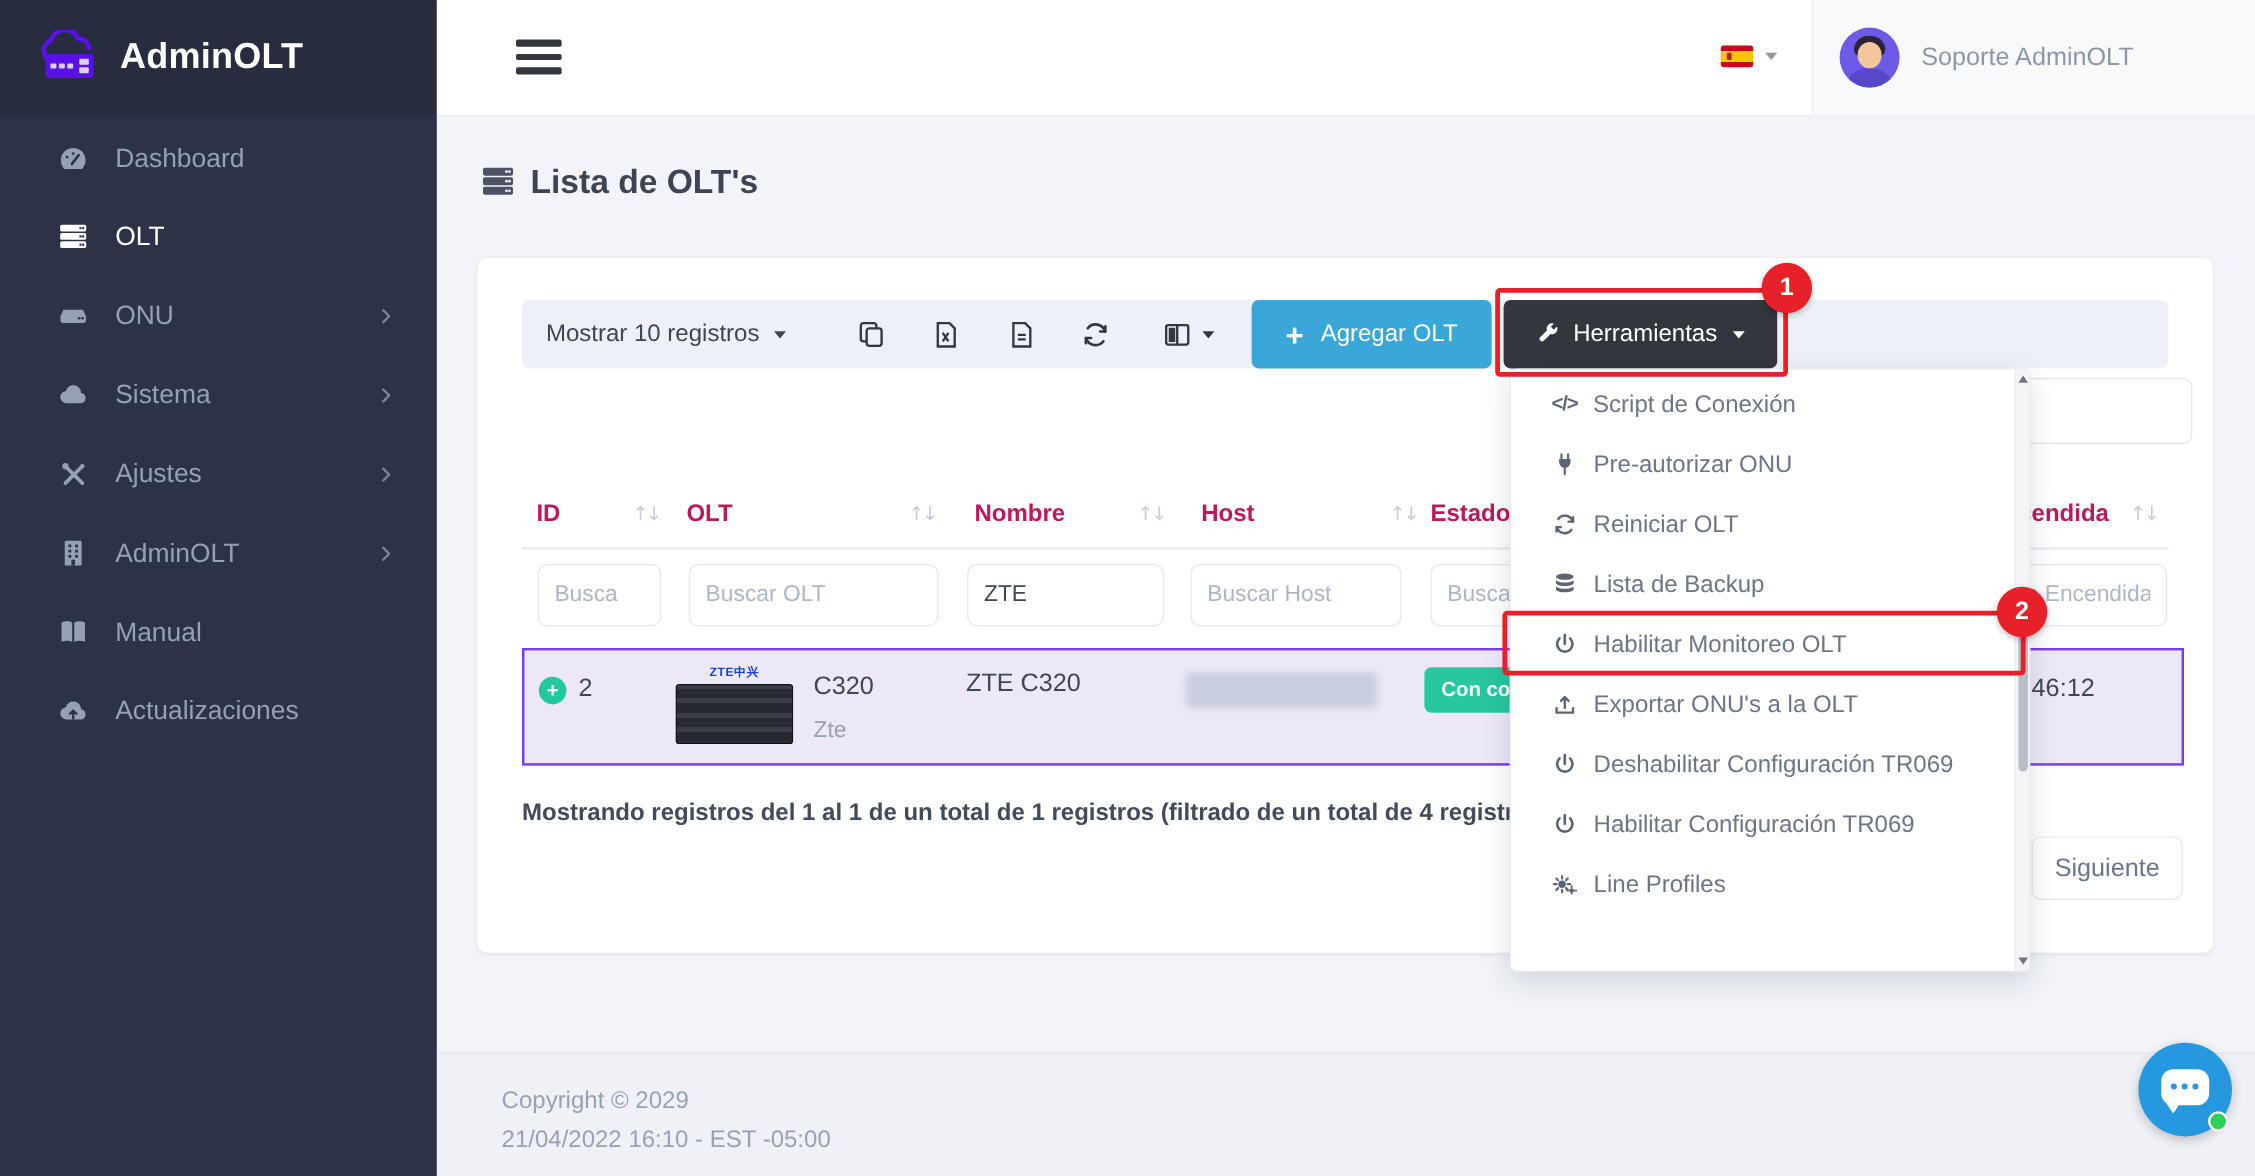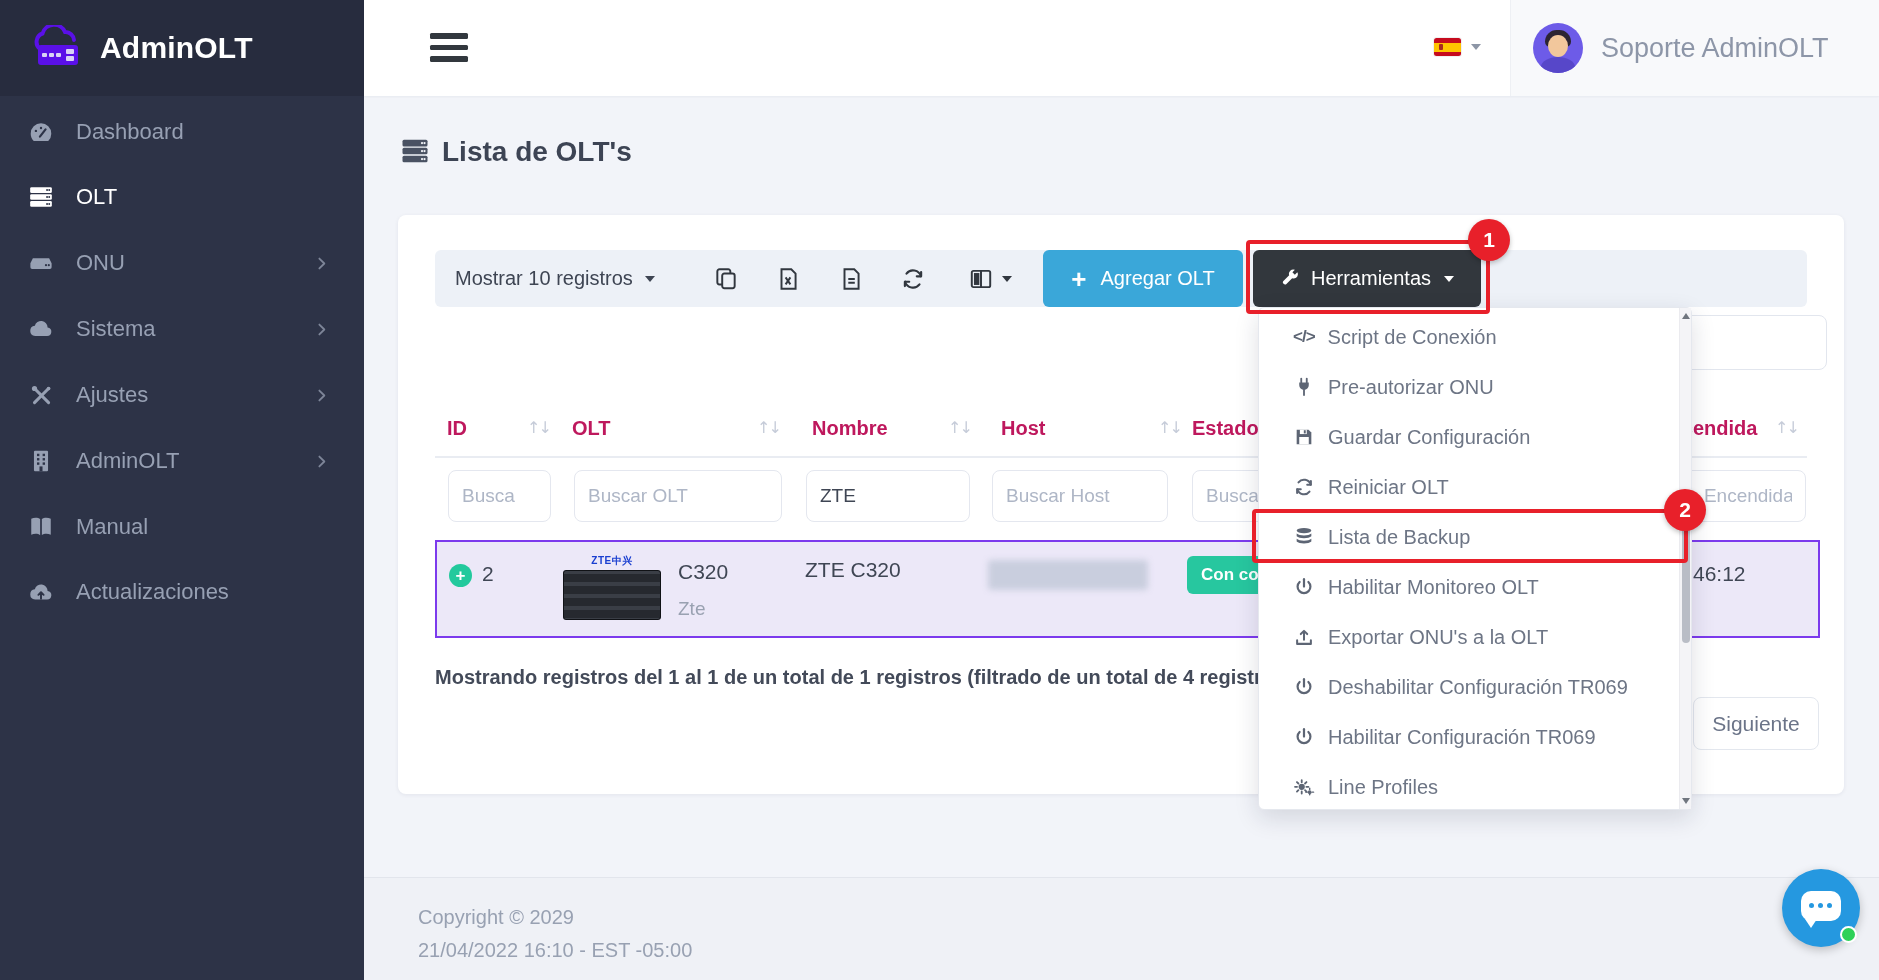--- a/index.html
+++ b/index.html
@@ -4,21 +4,21 @@
 <style>
   * { margin:0; padding:0; box-sizing:border-box; }
   html,body { width:1879px; height:980px; }
   body { font-family:"Liberation Sans","DejaVu Sans",sans-serif; background:#f2f4f9; position:relative; overflow:hidden; }
   .abs { position:absolute; }
 
   
   .sidebar { left:0; top:0; width:364px; height:980px; background:#2d3347; z-index:2; }
   .brand { left:0; top:0; width:364px; height:96px; background:#272c3e; display:flex; align-items:center; padding-left:26px; gap:10px; }
   .brand-name { color:#fff; font-size:30px; font-weight:bold; letter-spacing:.2px; }
-  .side-item { left:0; width:364px; height:48px; display:flex; align-items:center; padding-left:28px; gap:22px; color:#97a0b3; cursor:pointer; }
+  .side-item { left:0; width:364px; height:48px; display:flex; align-items:center; padding-left:48px; gap:22px; color:#97a0b3; cursor:pointer; }
   .side-item .side-label { font-size:22px; }
   .side-item.active { color:#ffffff; }
   .side-icon { width:26px; height:26px; display:inline-flex; }
   .side-icon svg { width:26px; height:26px; }
   .side-chevron { position:absolute; right:34px; width:17px; height:17px; color:#7d8598; display:inline-flex; }
   .side-chevron svg{ width:17px; height:17px; }
 
   
   .topbar { left:364px; top:0; width:1515px; height:96px; background:#fff; box-shadow:0 1px 2px rgba(20,30,60,.05); z-index:3; }
   .hamburger { left:66px; top:33px; width:38px; cursor:pointer; }
@@ -26,21 +26,21 @@
   .lang { left:1070px; top:38px; display:flex; align-items:center; gap:10px; cursor:pointer; }
   .flag { width:27px; height:18px; border-radius:2.5px; background:linear-gradient(180deg,#c60b1e 0 25%,#ffc400 25% 75%,#c60b1e 75%); position:relative; box-shadow:0 0 0 1px rgba(0,0,0,.06); }
   .flag::after { content:""; position:absolute; left:5px; top:6px; width:4px; height:6px; background:#a82a20; border-radius:1px; }
   .caret-down { width:0; height:0; border-left:5.5px solid transparent; border-right:5.5px solid transparent; border-top:6.5px solid currentColor; display:inline-block; }
   .lang .caret-down { color:#8d96a6; }
   .userbox { left:1146px; top:0; width:369px; height:96px; background:#f8f9fb; border-left:1px solid #eef0f4; display:flex; align-items:center; gap:18px; padding-left:22px; }
   .avatar { width:50px; height:50px; border-radius:50%; background:#6d5be8; position:relative; overflow:hidden; flex:none; }
   .avatar .hair { position:absolute; left:12px; top:7px; width:26px; height:17px; background:#2c2433; border-radius:13px 13px 6px 6px; }
   .avatar .face { position:absolute; left:15px; top:12px; width:20px; height:22px; background:#f2c79c; border-radius:50%; }
   .avatar .body { position:absolute; left:8px; top:34px; width:34px; height:20px; background:#5747c9; border-radius:50% 50% 0 0; }
-  .user-name { color:#8d96a8; font-size:27px; }
+  .user-name { color:#8d96a8; font-size:21px; }
 
   
   .page-title { left:400px; top:136px; display:flex; align-items:flex-start; gap:12px; color:#3d4454; font-size:28px; font-weight:bold; }
   .page-title .t-icon { width:30px; height:30px; color:#4a5263; display:inline-flex; }
   .page-title .t-icon svg { width:30px; height:30px; }
 
   .card { left:398px; top:215px; width:1446px; height:579px; background:#fff; border-radius:8px; box-shadow:0 1px 4px rgba(25,35,70,.07); z-index:1; }
 
   .toolbar { left:435px; top:250px; width:1372px; height:57px; background:#edf1f7; border-radius:6px; z-index:2; }
   .length-select { left:455px; top:250px; height:57px; display:flex; align-items:center; gap:12px; color:#3e4553; font-size:20px; cursor:pointer; z-index:3; }
@@ -391,31 +391,20 @@
       <svg viewBox="0 0 24 24" stroke="currentColor" fill="none" stroke-width="2" stroke-linecap="round">
           <path d="M9 2.8V7M15 2.8V7"></path>
           <path d="M6.8 7h10.4v3a5.2 5.2 0 0 1-10.4 0z" fill="currentColor" stroke="none"></path>
           <path d="M12 15.2v5.6"></path>
         </svg>
     </span>
     <span>Pre-autorizar ONU</span>
   </div>
   <div class="dd-item">
     <span class="dd-ic">
-      <svg viewBox="0 0 24 24">
-          <path fill="currentColor" d="M4 4h13l3 3v13H4z"></path>
-          <rect x="7.5" y="4" width="7.5" height="4.8" fill="#fff"></rect>
-          <rect x="11.8" y="4.6" width="2.1" height="3.5" fill="currentColor"></rect>
-          <rect x="6.8" y="12" width="10.4" height="8" fill="#fff"></rect>
-        </svg>
-    </span>
-    <span>Guardar Configuración</span>
-  </div>
-  <div class="dd-item">
-    <span class="dd-ic">
       <svg viewBox="0 0 24 24" fill="none" stroke="currentColor" stroke-width="2.2" stroke-linecap="round" stroke-linejoin="round">
           <path d="M19.5 5.5v4h-4"></path>
           <path d="M4.5 18.5v-4h4"></path>
           <path d="M19.3 9.5A7.6 7.6 0 0 0 6 7M4.7 14.5A7.6 7.6 0 0 0 18 17"></path>
         </svg>
     </span>
     <span>Reiniciar OLT</span>
   </div>
   <div class="dd-item">
     <span class="dd-ic">

